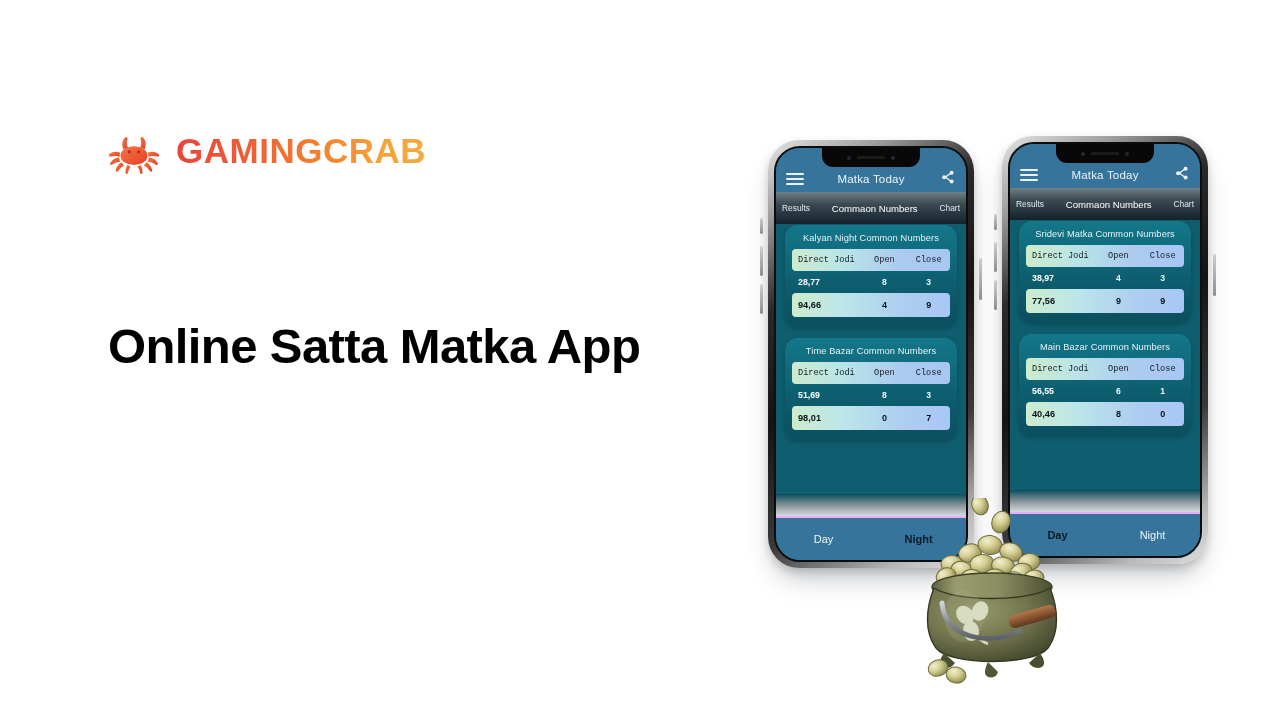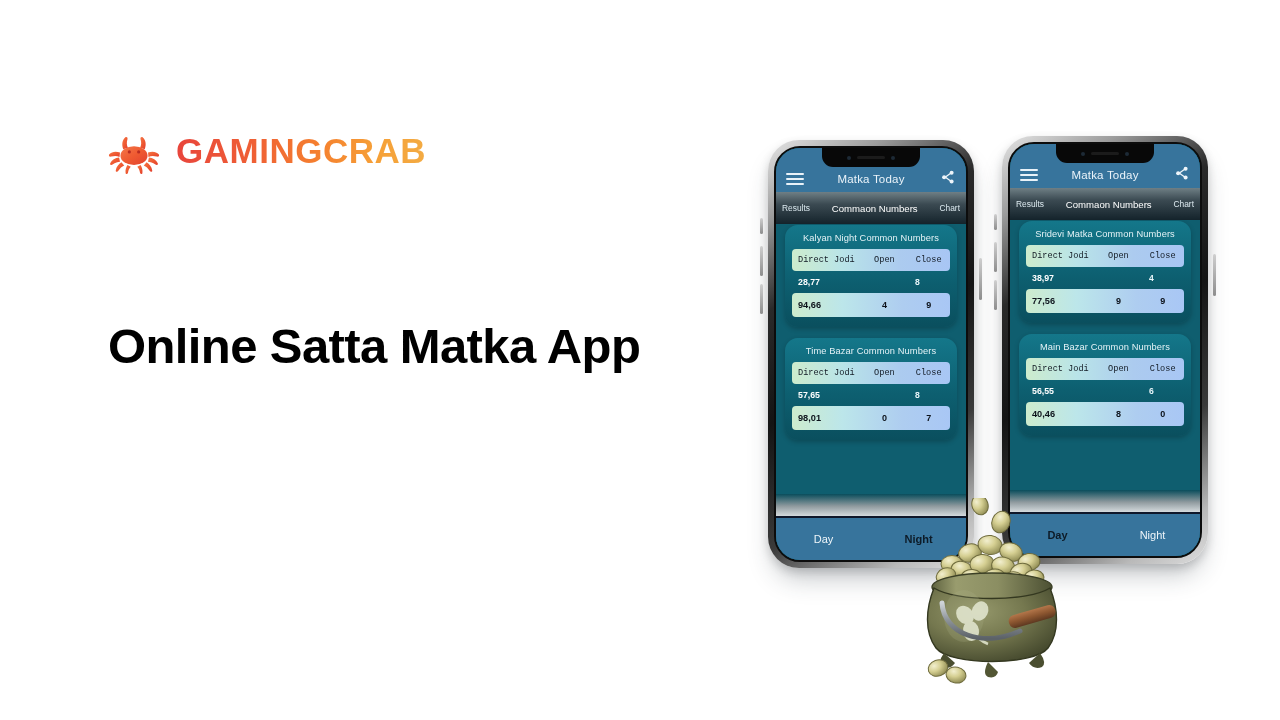--- a/index.html
+++ b/index.html
@@ -119,38 +119,38 @@
   .trow .c3 { flex: 0 0 27%; text-align:center; }
 
   .thead {
     background: linear-gradient(90deg,#cdeccd 0%, #b9e4e8 32%, #accbef 68%, #a8c6f4 100%);
     border-radius: 4px; height: 22px;
   }
   .thead .c1, .thead .c2, .thead .c3 { font-size: 8.6px; color:#121a24;font-family:Liberation Mono, monospace; }
 
   .tbody-dark .c1 { font-size: 8.8px; font-weight:700; color:#ffffff; }
   .tbody-dark .c2, .tbody-dark .c3 { font-size: 8.6px; font-weight:700; color:#eaf6fa; }
-  .tbody-dark { height: 22px; gap: 33px; }
+  .tbody-dark { height: 22px; }
 
   .tbody-light {
     background: linear-gradient(90deg,#cdeccd 0%, #bce6ea 32%, #aecdf0 70%, #a9c7f5 100%);
     border-radius: 4px; height: 24px;
   }
   .tbody-light .c1 { font-size: 9.2px; font-weight:700; color:#0c121a; }
   .tbody-light .c2, .tbody-light .c3 { font-size: 9px; font-weight:700; color:#0c121a; }
 
   
   .bottom-spacer {
     flex:0 0 auto; height: 22px;
     background: linear-gradient(180deg,#0a4d5c 0%, #8f9a9e 55%, #d4dadd 100%);
   }
   .bottomnav {
     flex:0 0 auto; height: 44px; background:#37749c;
     display:flex; align-items:center;
-    border-top: 2px solid #0f172a;
+    border-top: 2px solid #f0abfc;
   }
   .navitem { flex:1; text-align:center; font-size: 11px; color:#eef5f9; cursor:pointer; }
   .navitem.active { font-weight:700; color:#0d1b27; }
 
   
   #pot { position:absolute; left: 908px; top: 498px; width: 168px; height: 186px; }
   #pot svg { display:block; width:100%; height:100%; }
 </style>
 </head>
 <body>
@@ -246,21 +246,21 @@
           </div>
 
           <div class="card">
             <div class="card-title">Time Bazar Common Numbers</div>
             <div class="trow thead">
               <span class="c1">Direct Jodi</span>
               <span class="c2">Open</span>
               <span class="c3">Close</span>
             </div>
             <div class="trow tbody-dark">
-              <span class="c1">57,65</span>
+              <span class="c1">51,69</span>
               <span class="c2">8</span>
               <span class="c3">3</span>
             </div>
             <div class="trow tbody-light">
               <span class="c1">98,01</span>
               <span class="c2">0</span>
               <span class="c3">7</span>
             </div>
           </div>
 

